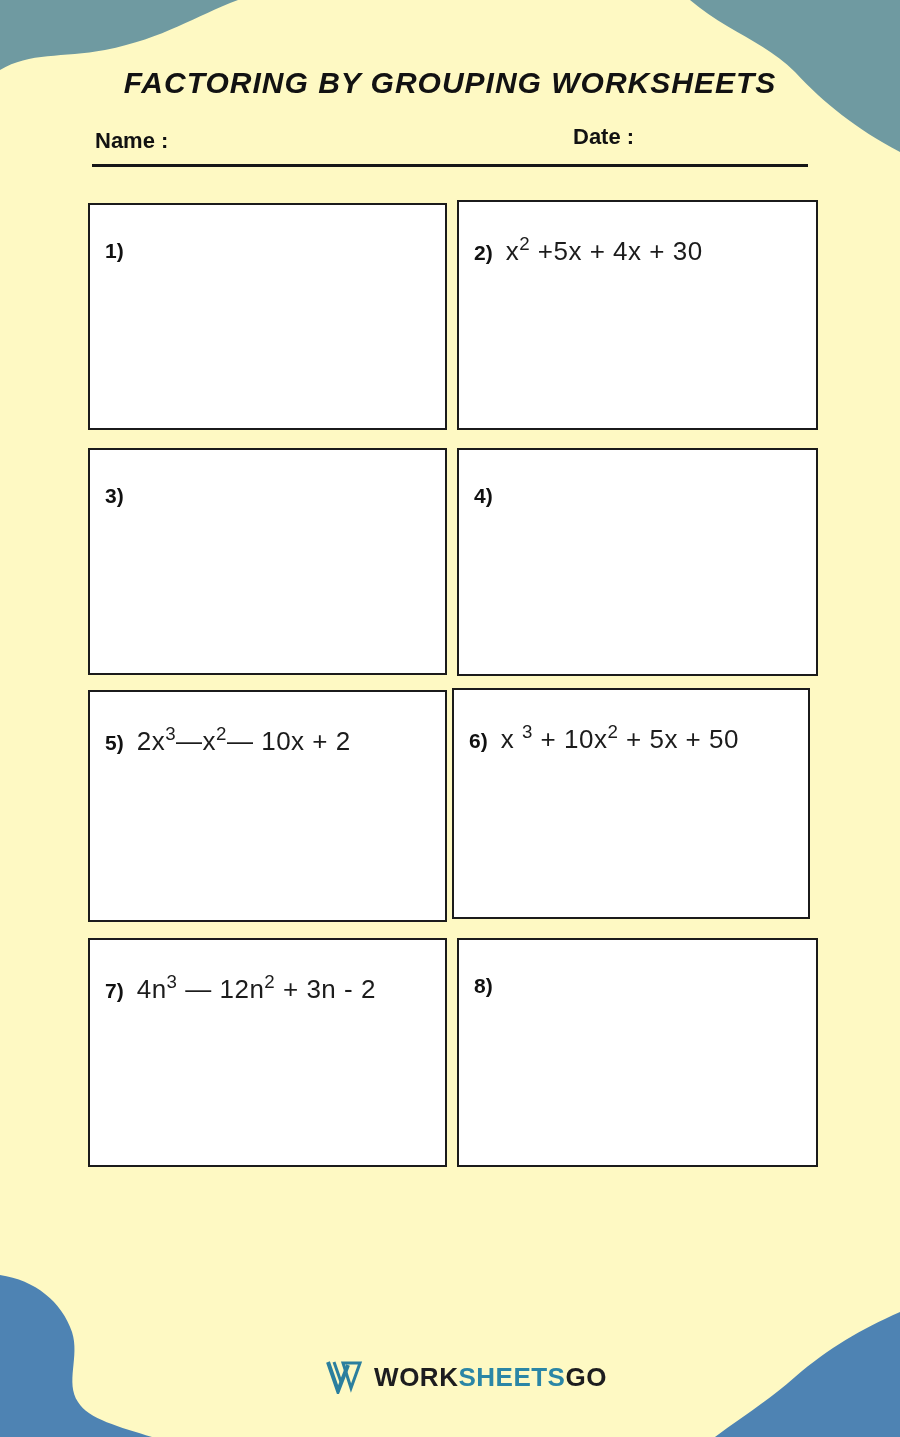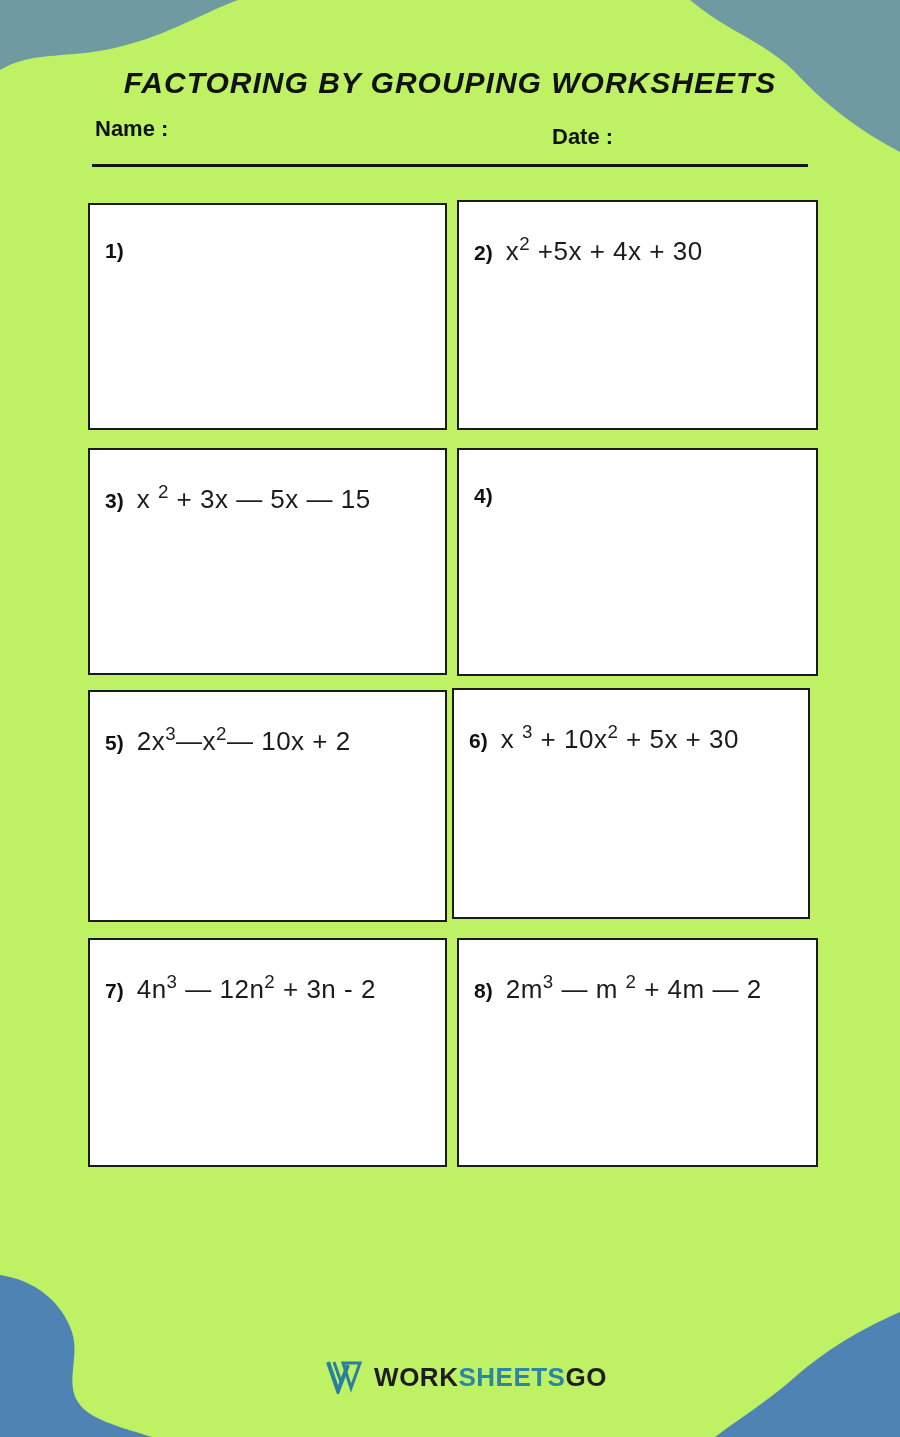--- a/index.html
+++ b/index.html
@@ -1,36 +1,36 @@
 <!DOCTYPE html>
 <html><head>
 <meta charset="utf-8">
 <style>
   html,body { margin:0; padding:0; background:#fff; }
   .page {
-    position:relative; width:900px; height:1437px; background:#bef264;
+    position:relative; width:900px; height:1437px; background:#fef9c3;
     overflow:hidden; font-family:"Liberation Sans", sans-serif; color:#141414;
   }
   .corner { position:absolute; pointer-events:none; }
   .corner.tl { left:0; top:0; }
   .corner.tr { right:0; top:0; }
   .corner.bl { left:0; bottom:0; }
   .corner.br { right:0; bottom:0; }
 
   .title {
     position:absolute; top:66px; left:0; width:100%; text-align:center;
     font-size:30px; font-weight:900; font-style:italic; letter-spacing:1px;
     color:#121212;
   }
   .name-label {
-    position:absolute; left:95px; top:116px;
+    position:absolute; left:95px; top:128px;
     font-size:22px; font-weight:700; color:#121212;
   }
   .date-label {
-    position:absolute; left:552px; top:124px;
+    position:absolute; left:573px; top:124px;
     font-size:22px; font-weight:700; color:#121212;
   }
   .header-line {
     position:absolute; left:92px; top:164px; width:716px; height:3px;
     background:#161616;
   }
 
   .pbox {
     position:absolute; border:2px solid #1b1b1b; background:#ffffff;
     box-sizing:border-box;
@@ -91,55 +91,53 @@
   <div class="pbox" style="left:457px;top:200px;width:361px;height:230px;">
     <div class="prow">
       <span class="pnum">2)</span>
       <span class="pexpr"><span>x</span><sup>2</sup><span> +5x + 4x + 30</span></span>
     </div>
   </div>
 
   <div class="pbox" style="left:88px;top:448px;width:359px;height:227px;">
     <div class="prow">
       <span class="pnum">3)</span>
-      <span class="pexpr"><span>x </span><sup>2</sup><span> + 3x — 5x — 15</span></span>
     </div>
   </div>
 
   <div class="pbox" style="left:457px;top:448px;width:361px;height:228px;">
     <div class="prow">
       <span class="pnum">4)</span>
     </div>
   </div>
 
   <div class="pbox" style="left:88px;top:690px;width:359px;height:232px;">
     <div class="prow">
       <span class="pnum">5)</span>
       <span class="pexpr"><span>2x</span><sup>3</sup><span>—x</span><sup>2</sup><span>— 10x + 2</span></span>
     </div>
   </div>
 
   <div class="pbox" style="left:452px;top:688px;width:358px;height:231px;">
     <div class="prow">
       <span class="pnum">6)</span>
-      <span class="pexpr"><span>x </span><sup>3</sup><span> + 10x</span><sup>2</sup><span> + 5x + 30</span></span>
+      <span class="pexpr"><span>x </span><sup>3</sup><span> + 10x</span><sup>2</sup><span> + 5x + 50</span></span>
     </div>
   </div>
 
   <div class="pbox" style="left:88px;top:938px;width:359px;height:229px;">
     <div class="prow">
       <span class="pnum">7)</span>
       <span class="pexpr"><span>4n</span><sup>3</sup><span> — 12n</span><sup>2</sup><span> + 3n - 2</span></span>
     </div>
   </div>
 
   <div class="pbox" style="left:457px;top:938px;width:361px;height:229px;">
     <div class="prow">
       <span class="pnum">8)</span>
-      <span class="pexpr"><span>2m</span><sup>3</sup><span> — m </span><sup>2</sup><span> + 4m — 2</span></span>
     </div>
   </div>
 
   <div class="logo">
     <svg class="logo-mark" width="40" height="34" viewBox="0 0 40 34">
       <path d="M3,2 L13,31 L23,5" fill="none" stroke="#2B7F9E" stroke-width="4"></path>
       <path d="M9,2 L16,22" fill="none" stroke="#2B7F9E" stroke-width="3"></path>
       <path d="M18,3 L26,28 L35,3 Z" fill="none" stroke="#2B7F9E" stroke-width="3"></path>
     </svg>
     <div class="logo-text"><span class="work">WORK</span><span class="sheets">SHEETS</span><span class="go">GO</span></div>

